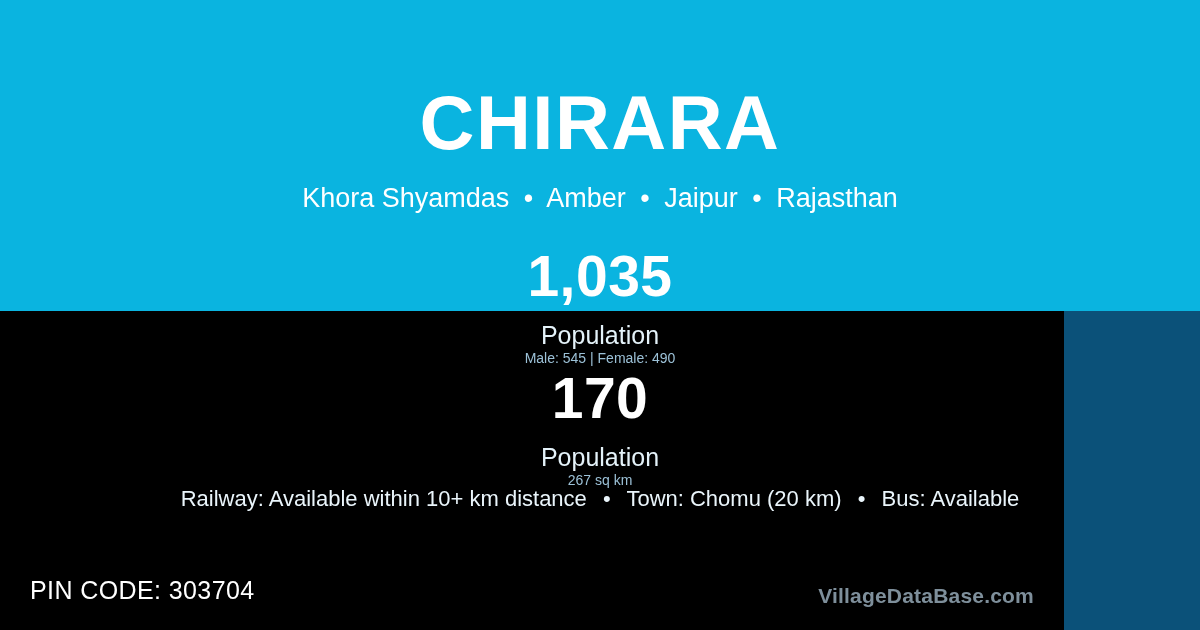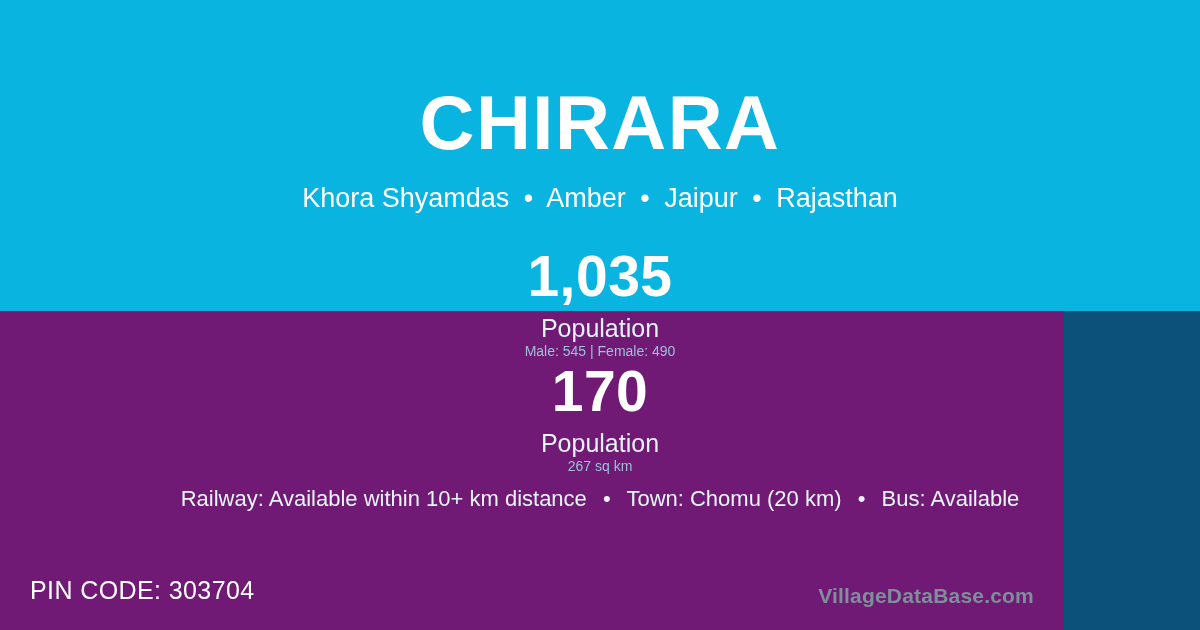--- a/index.html
+++ b/index.html
@@ -10,21 +10,21 @@
     width: 1200px;
     height: 630px;
     overflow: hidden;
     font-family: "Liberation Sans", sans-serif;
     background: #0b5179;
   }
   .card {
     position: relative;
     width: 1064px;
     height: 630px;
-    background: #701a75;
+    background: #000000;
   }
   
   .hero-band {
     position: absolute;
     left: 0;
     top: 0;
     width: 1200px;
     height: 311px;
     background: #0ab4e0;
   }
@@ -69,21 +69,21 @@
     text-align: center;
   }
   .stat-value {
     font-size: 57px;
     font-weight: bold;
     color: #ffffff;
     line-height: 1.15;
     letter-spacing: 0.5px;
   }
   .stat-label {
-    margin-top: 3px;
+    margin-top: 10px;
     font-size: 25px;
     font-weight: normal;
     color: #e4f2f9;
     line-height: 1.2;
   }
   .stat-sub {
     font-size: 14px;
     font-weight: normal;
     color: #9cc1d7;
     line-height: 1.2;

